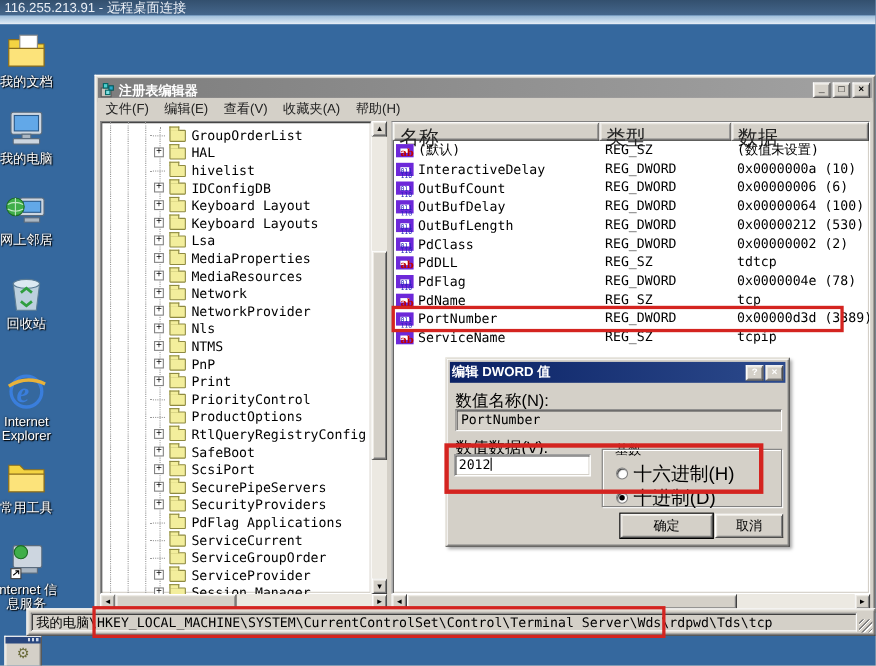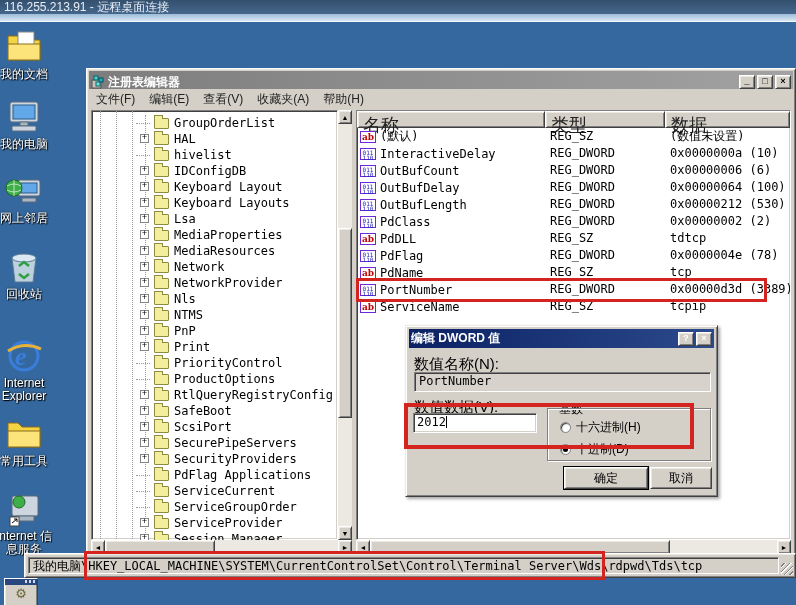--- a/index.html
+++ b/index.html
@@ -57,21 +57,21 @@
 
   
   .list-pane { position:absolute; left:267px; top:0; right:2px; bottom:14px; background:#fff; }
   .list-header { position:absolute; left:0; top:0; right:0; height:17px; display:flex; }
   .hcell { height:17px; padding:1px 5px; font-size:18px; color:#222; }
   .list-body { position:absolute; left:0; top:17px; right:0; }
   .lrow { display:flex; height:17px; font-family:"DejaVu Sans Mono",monospace; font-size:12px; }
   .c-name { width:188px; padding-left:3px; display:flex; align-items:center; overflow:hidden; }
   .c-type { width:120px; padding-left:5px; line-height:17px; }
   .c-data { flex:1; padding-left:5px; line-height:17px; white-space:nowrap; overflow:hidden; }
-  .vicon { display:inline-block; width:16px; height:12px; margin-right:4px; background:#fff; border:1px solid #6d28d9; text-align:center; flex:none; }
+  .vicon { display:inline-block; width:16px; height:12px; margin-right:4px; background:#fff; border:4px solid #6d28d9; text-align:center; flex:none; }
   .vicon.sz { color:#c00000; font-weight:bold; font-size:9px; line-height:10px; font-family:"DejaVu Serif",serif; }
   .vicon.dw { color:#2222bb; font-size:6px; line-height:5px; padding-top:1px; font-family:"DejaVu Sans Mono",monospace; }
 
   
   .status-strip { position:absolute; left:24px; top:553px; width:772px; height:25px; z-index:8; }
   .status-field { position:absolute; left:3px; top:3px; right:16px; bottom:3px; background:#d4d0c8;
                   font-family:"DejaVu Sans Mono",monospace; font-size:12px; line-height:17px; padding-left:4px; white-space:nowrap; overflow:hidden; }
   .grip { position:absolute; right:2px; bottom:2px; width:12px; height:12px;
           background:repeating-linear-gradient(135deg,#d4d0c8 0 2px,#808080 2px 3px,#fff 3px 4px); }
 
@@ -83,21 +83,21 @@
   .dlg-title .dttext { flex:1; }
   .dlg-label { position:absolute; font-size:15px; color:#000; }
   .name-field { position:absolute; left:8px; top:46px; width:297px; height:20px; background:#d7d3cc;
                 font-family:"DejaVu Sans Mono",monospace; font-size:12px; line-height:17px; padding-left:4px; }
   .data-input { position:absolute; left:7px; top:87px; width:124px; height:20px; background:#fff;
                 font-family:"DejaVu Sans Mono",monospace; font-size:12px; line-height:17px; padding-left:3px; }
   .caret { display:inline-block; width:1px; height:12px; background:#000; vertical-align:-2px; }
   .groupbox { position:absolute; left:141px; top:82px; width:164px; height:53px;
               border:1px solid #808080; box-shadow:inset 1px 1px 0 #fff, 1px 1px 0 #fff; }
   .grouplabel { position:absolute; left:150px; top:75px; background:#d4d0c8; padding:0 3px; font-size:12px; }
-  .radio-row { position:absolute; left:12px; display:flex; align-items:center; font-size:12px;justify-content:space-between; }
+  .radio-row { position:absolute; left:12px; display:flex; align-items:center; font-size:17px;justify-content:space-between; }
   .radio { width:11px; height:11px; border-radius:50%; background:#fff; margin-right:5px; position:relative;
            border:1px solid #808080; box-shadow:inset 1px 1px 1px #404040; }
   .radio.sel::after { content:""; position:absolute; left:2px; top:2px; width:5px; height:5px; border-radius:50%; background:#000; }
   .dlg-btn { position:absolute; top:141px; height:22px; font-size:12px; text-align:center; line-height:20px; }
   .dlg-btn.default { outline:1px solid #000; }
 
   
   .redbox { position:absolute; border:3px solid #d42420; z-index:99; }
 
   

